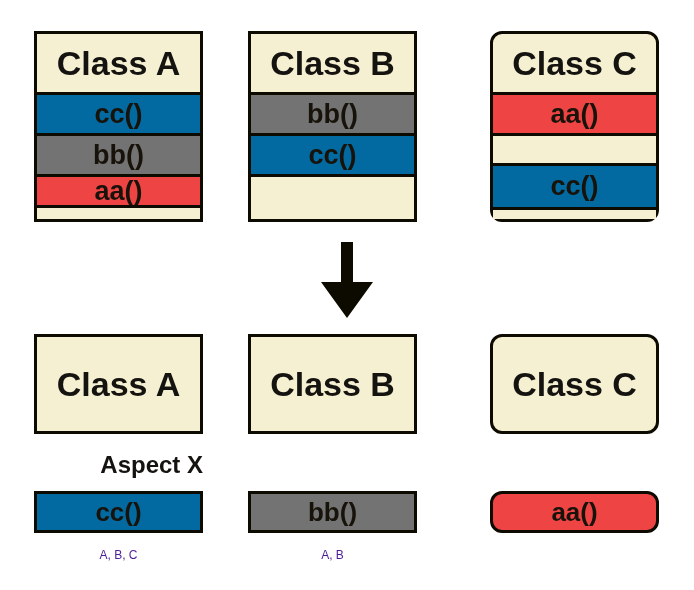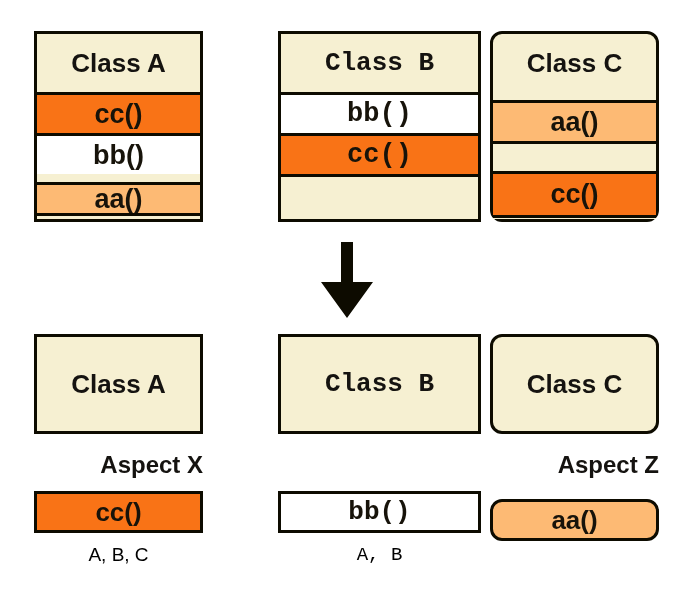--- a/index.html
+++ b/index.html
@@ -1,58 +1,58 @@
 <!DOCTYPE html>
 <html><head>
 <meta charset="utf-8">
 <style>
   html,body{margin:0;padding:0;background:#ffffff;}
   body{font-family:"Liberation Sans","DejaVu Sans",sans-serif;}
   .canvas{position:relative;width:694px;height:590px;background:#ffffff;overflow:hidden;}
 
   
   .col-a{left:34px;width:169px;}
-  .col-b{left:278px;width:203px;font-family:Liberation Mono, monospace;}
+  .col-b{left:248px;width:169px;}
   .col-c{left:490px;width:169px;border-radius:12px;}
 
   
   .cbox{position:absolute;box-sizing:border-box;border:3px solid #0d0b00;
         background:#f6f0d2;display:flex;flex-direction:column;}
   .top-box{top:31px;height:191px;}
   .bottom-box{top:334px;height:100px;align-items:center;justify-content:center;}
 
   .hdr{flex:0 0 auto;height:58px;display:flex;align-items:center;justify-content:center;
-       font-weight:bold;font-size:26px;color:#151310;letter-spacing:0px;}
+       font-weight:bold;font-size:34px;color:#151310;letter-spacing:0px;}
   .bottom-box .hdr{height:auto;}
 
   .row{flex:0 0 auto;box-sizing:border-box;border-top:3px solid #0d0b00;
        display:flex;align-items:center;justify-content:center;
        font-weight:bold;font-size:27px;color:#17130a;}
   .h41{height:41px;}
   .h31{height:31px;}
   .h30{height:30px;}
   .h44{height:44px;}
   .fill{flex:1 1 auto;}
 
-  .orange{background:#f97316;}
-  .green{background:#ffffff;}
-  .yellow{background:#fdba74;margin-top:8px;}
+  .orange{background:#0369a1;}
+  .green{background:#737373;}
+  .yellow{background:#ef4444;}
   .cream{background:#f6f0d2;}
 
   
   .arrow{position:absolute;left:319px;top:242px;width:56px;height:76px;}
 
   
   .aspect-title{position:absolute;top:449px;height:32px;line-height:32px;
                 text-align:right;font-weight:bold;font-size:24px;color:#151310;}
   .aspect-box{position:absolute;top:491px;height:42px;box-sizing:border-box;
               border:3px solid #0d0b00;display:flex;align-items:center;justify-content:center;
               font-weight:bold;font-size:26px;color:#17130a;}
   .caption{position:absolute;top:542px;height:26px;line-height:26px;
-           text-align:center;font-size:19px;font-weight:400;color:#000000;}
+           text-align:center;font-size:12px;font-weight:400;color:#4c1d95;}
 </style>
 </head>
 <body>
 
 <div class="canvas">
 
   <div class="cbox top-box col-a">
     <div class="hdr">Class A</div>
     <div class="row orange h41">cc()</div>
     <div class="row green h41">bb()</div>
@@ -89,16 +89,15 @@
     <div class="hdr">Class C</div>
   </div>
 
   <div class="aspect-title col-a">Aspect X</div>
   <div class="aspect-box orange col-a">cc()</div>
   <div class="caption col-a">A, B, C</div>
 
   <div class="aspect-box green col-b">bb()</div>
   <div class="caption col-b">A, B</div>
 
-  <div class="aspect-title col-c">Aspect Z</div>
   <div class="aspect-box yellow col-c">aa()</div>
 
 </div>
 
 </body></html>

